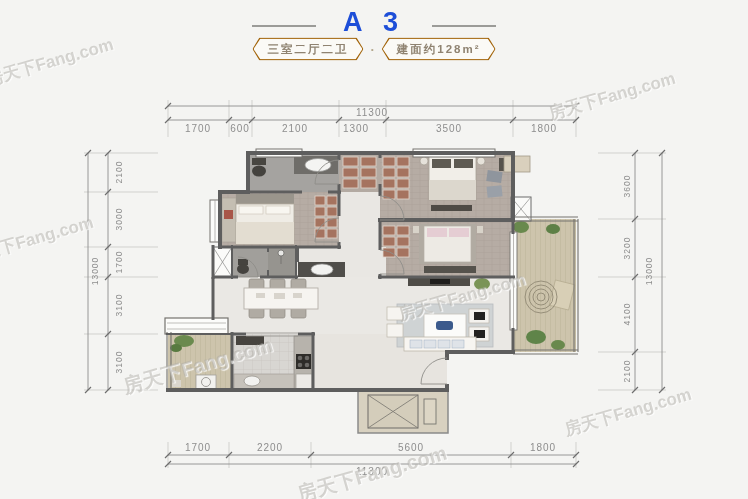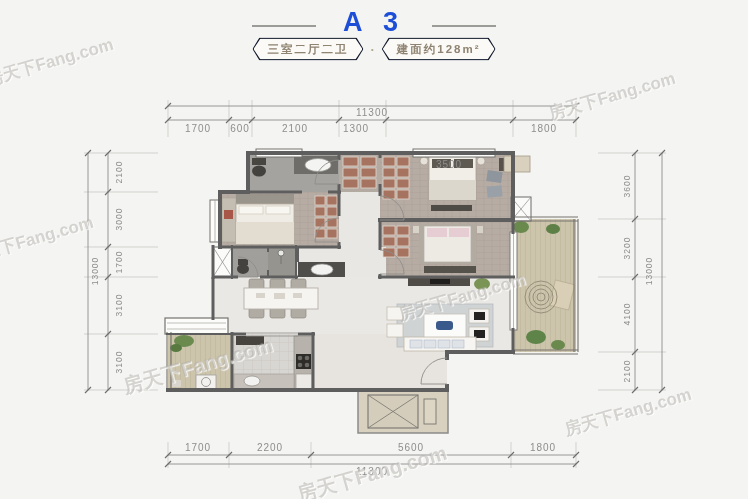--- a/index.html
+++ b/index.html
@@ -13,21 +13,21 @@
   .title{
     position:absolute;left:374px;top:22px;transform:translate(-50%,-50%);
     font-size:27px;font-weight:bold;color:#1d4ed8;letter-spacing:7px;white-space:nowrap;
   }
   .title-line{position:absolute;top:25px;width:64px;height:2px;background:#9b9b98;}
   .badges{
     position:absolute;left:374px;top:49px;transform:translate(-50%,-50%);
     display:flex;align-items:center;gap:7px;white-space:nowrap;
   }
   .badge{
-    position:relative;background:#0f172a;padding:1px;
+    position:relative;background:#a16207;padding:1px;
     clip-path:polygon(7px 0,calc(100% - 7px) 0,100% 50%,calc(100% - 7px) 100%,7px 100%,0 50%);
   }
   .badge-in{
     background:#fbfaf6;color:#8f8371;font-size:11.5px;font-weight:bold;
     letter-spacing:2px;padding:3px 14px;
     clip-path:polygon(7px 0,calc(100% - 7px) 0,100% 50%,calc(100% - 7px) 100%,7px 100%,0 50%);
   }
   .badge-sep{color:#b3a78c;font-size:13px;font-weight:bold;}
   
   .dim{
@@ -378,21 +378,21 @@
     <div class="badge">
       <div class="badge-in">建面约128m²</div>
     </div>
   </div>
 
   <div class="dim" style="left:372px;top:112px;">11300</div>
   <div class="dim" style="left:198px;top:128px;">1700</div>
   <div class="dim" style="left:240px;top:128px;">600</div>
   <div class="dim" style="left:295px;top:128px;">2100</div>
   <div class="dim" style="left:356px;top:128px;text-align:right;">1300</div>
-  <div class="dim" style="left:449px;top:128px;margin-top:36px;">3500</div>
+  <div class="dim" style="left:449px;top:128px;">3500</div>
   <div class="dim" style="left:544px;top:128px;">1800</div>
 
   <div class="dim" style="left:198px;top:447px;">1700</div>
   <div class="dim" style="left:270px;top:447px;">2200</div>
   <div class="dim" style="left:411px;top:447px;">5600</div>
   <div class="dim" style="left:543px;top:447px;">1800</div>
   <div class="dim" style="left:372px;top:471px;">11300</div>
 
   <div class="dimv" style="left:95px;top:271px;">13000</div>
   <div class="dimv" style="left:119px;top:172px;">2100</div>

